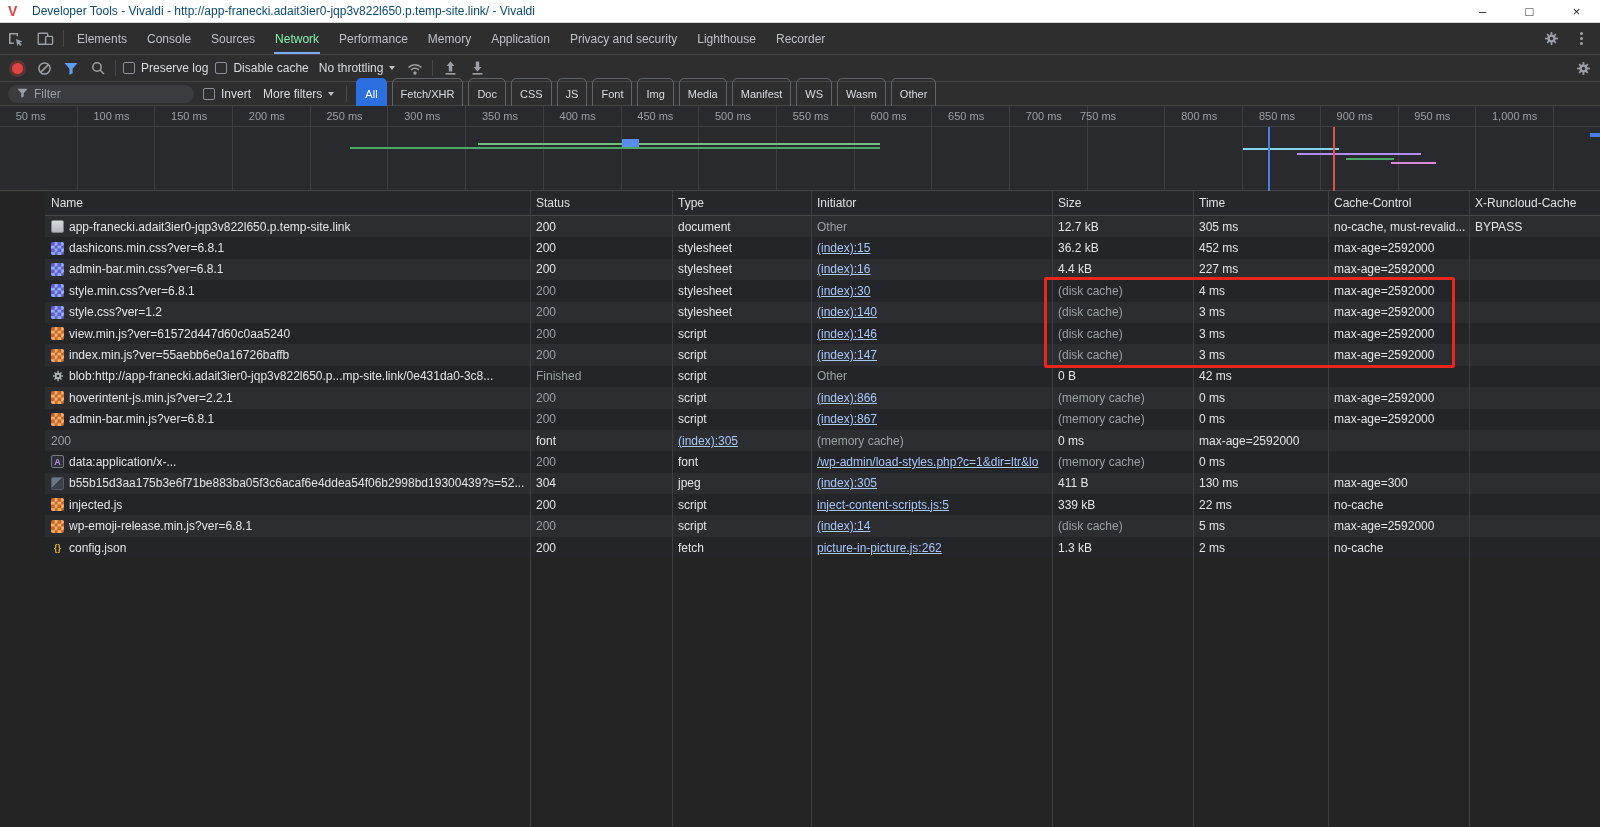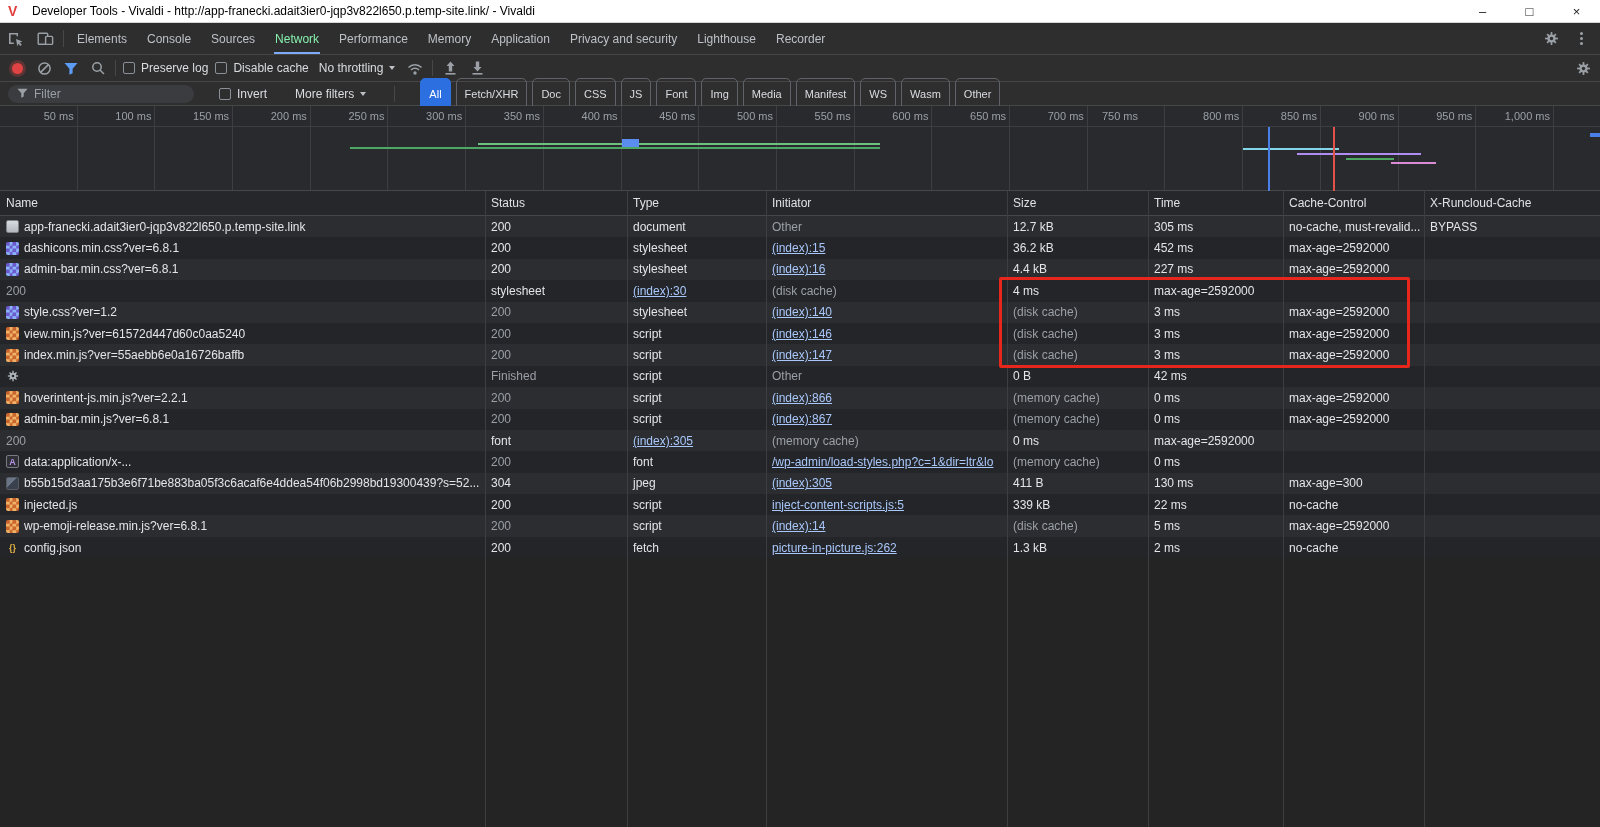--- a/index.html
+++ b/index.html
@@ -4,21 +4,21 @@
 <style>
   * { box-sizing: border-box; margin: 0; padding: 0; }
   html,body { width:1600px; height:827px; overflow:hidden; background:#242424;
     font-family:"Liberation Sans", sans-serif; }
   .app { width:1600px; height:827px; display:flex; flex-direction:column; background:#242424; }
 
   
   .titlebar { height:23px; flex:none; background:#ffffff; border-bottom:1px solid #d6d6d6;
     display:flex; align-items:center; padding-left:8px; }
   .vlogo { color:#e23d3d; font-weight:700; font-size:14px; width:18px; line-height:1; }
-  .wtitle { font-size:12px; color:#000000; margin-left:6px; flex:1; white-space:nowrap; overflow:hidden; }
+  .wtitle { font-size:12px; color:#0c4a6e; margin-left:6px; flex:1; white-space:nowrap; overflow:hidden; }
   .win-controls { display:flex; height:100%; }
   .win-btn { width:47px; display:flex; align-items:center; justify-content:center;
     font-size:13px; color:#1d1d1d; cursor:default; }
 
   
   .tabbar { height:32px; flex:none; background:#2e2e2e; border-bottom:1px solid #474747;
     display:flex; align-items:stretch; color:#bdc1c6; }
   .tb-icon { width:30px; display:flex; align-items:center; justify-content:center; }
   .tb-sep { width:1px; background:#474747; margin:7px 3px; }
   .tabs { display:flex; }
@@ -38,44 +38,44 @@
   .vsep { width:1px; height:16px; background:#474747; flex:none; }
   .chk { width:12px; height:12px; border:1px solid #8a8f98; border-radius:2px; background:transparent; flex:none; }
   .chk-label { display:flex; align-items:center; gap:6px; white-space:nowrap; }
   .dd { display:flex; align-items:center; gap:6px; padding:0 3px; white-space:nowrap; }
   .caret-down { width:0; height:0; border-left:3.5px solid transparent;
     border-right:3.5px solid transparent; border-top:4.5px solid #bdc1c6; }
   .spacer { flex:1; }
 
   
   .filterbar { height:24px; flex:none; background:#2e2e2e; border-bottom:1px solid #474747;
-    display:flex; align-items:center; gap:25px; padding:0 8px; font-size:12px; color:#dadce0; }
+    display:flex; align-items:center; gap:9px; padding:0 8px; font-size:12px; color:#dadce0; }
   .filter-input { width:186px; height:18px; background:#3b3c3f; border-radius:9px;
     display:flex; align-items:center; gap:6px; padding:0 9px; }
   .filter-input input { background:transparent; border:none; outline:none; color:#d7d9dd;
     font-size:12px; width:140px; font-family:"Liberation Sans", sans-serif; }
   .filter-input input::placeholder { color:#9aa0a6; }
   .pills { display:flex; gap:5px; align-items:center; }
   .pill { height:32px; padding:0 8px; border:1px solid #5f6368; border-radius:5px;
     display:flex; align-items:center; font-size:11px; color:#dadce0; white-space:nowrap; }
   .pill.active { background:#2b6fe0; border-color:#2b6fe0; color:#ffffff; }
 
   
   .overview { height:85px; flex:none; position:relative; background:#292a2d; border-bottom:1px solid #474747; }
   .ov-grid { position:absolute; inset:0;
     background-image:repeating-linear-gradient(90deg, transparent 0 76.7px, #3c3e42 76.7px 77.7px); }
   .ov-labelline { position:absolute; left:0; right:0; top:20px; height:1px; background:#3c3e42; }
-  .ov-label { position:absolute; top:4px; width:58px; text-align:right;
+  .ov-label { position:absolute; top:4px; width:58px; 
     font-size:11px; color:#9aa0a6; white-space:nowrap; }
   .ov-bars { position:absolute; left:0; right:0; top:21px; bottom:0; }
   .ov-bar { position:absolute; }
 
   
   :root { --cols: 485px 142px 139px 241px 141px 135px 141px minmax(0,1fr); }
-  .table-wrap { flex:1; position:relative; background:#242424; font-size:12px; overflow:hidden; }
+  .table-wrap { flex:1; position:relative; background:#242424; font-size:12px; overflow:hidden;margin-left:45px; }
   .thead { display:grid; grid-template-columns:var(--cols); height:25px; align-items:center;
     background:#26272b; border-bottom:1px solid #474747; color:#dfe1e5; position:relative; z-index:1; }
   .th { padding:0 6px; white-space:nowrap; overflow:hidden; }
   .row { display:grid; grid-template-columns:var(--cols); height:21.4px; align-items:center;
     background:#242529; color:#e3e5e8; position:relative; z-index:1; }
   .row.lt { background:#2c2d31; }
   .cell { height:100%; display:flex; align-items:center; gap:5px; padding:0 6px;
     white-space:nowrap; overflow:hidden; }
   .cell.right { }
   .dim { color:#9aa0a6; }
@@ -388,20 +388,24 @@
           </div>
           <div class="cell">
             <span>max-age=2592000</span>
           </div>
           <div class="cell">
             <span></span>
           </div>
         </div>
         <div class="row">
           <div class="cell">
+            <span class="fico fico-stylesheet"></span>
+            <span>style.min.css?ver=6.8.1</span>
+          </div>
+          <div class="cell">
             <span class="dim">200</span>
           </div>
           <div class="cell">
             <span>stylesheet</span>
           </div>
           <div class="cell">
             <span class="link">(index):30</span>
           </div>
           <div class="cell right">
             <span class="dim">(disk cache)</span>
@@ -504,20 +508,21 @@
                 <g stroke="#aeb3ba" stroke-width="1.6">
                   <line x1="7" y1="1" x2="7" y2="13"></line>
                   <line x1="1" y1="7" x2="13" y2="7"></line>
                   <line x1="2.9" y1="2.9" x2="11.1" y2="11.1"></line>
                   <line x1="2.9" y1="11.1" x2="11.1" y2="2.9"></line>
                 </g>
                 <circle cx="7" cy="7" r="3.8" fill="#aeb3ba"></circle>
                 <circle cx="7" cy="7" r="1.6" fill="#26272b"></circle>
               </svg>
             </span>
+            <span>blob:http://app-franecki.adait3ier0-jqp3v822l650.p...mp-site.link/0e431da0-3c8...</span>
           </div>
           <div class="cell">
             <span class="dim">Finished</span>
           </div>
           <div class="cell">
             <span>script</span>
           </div>
           <div class="cell">
             <span class="dim">Other</span>
           </div>

